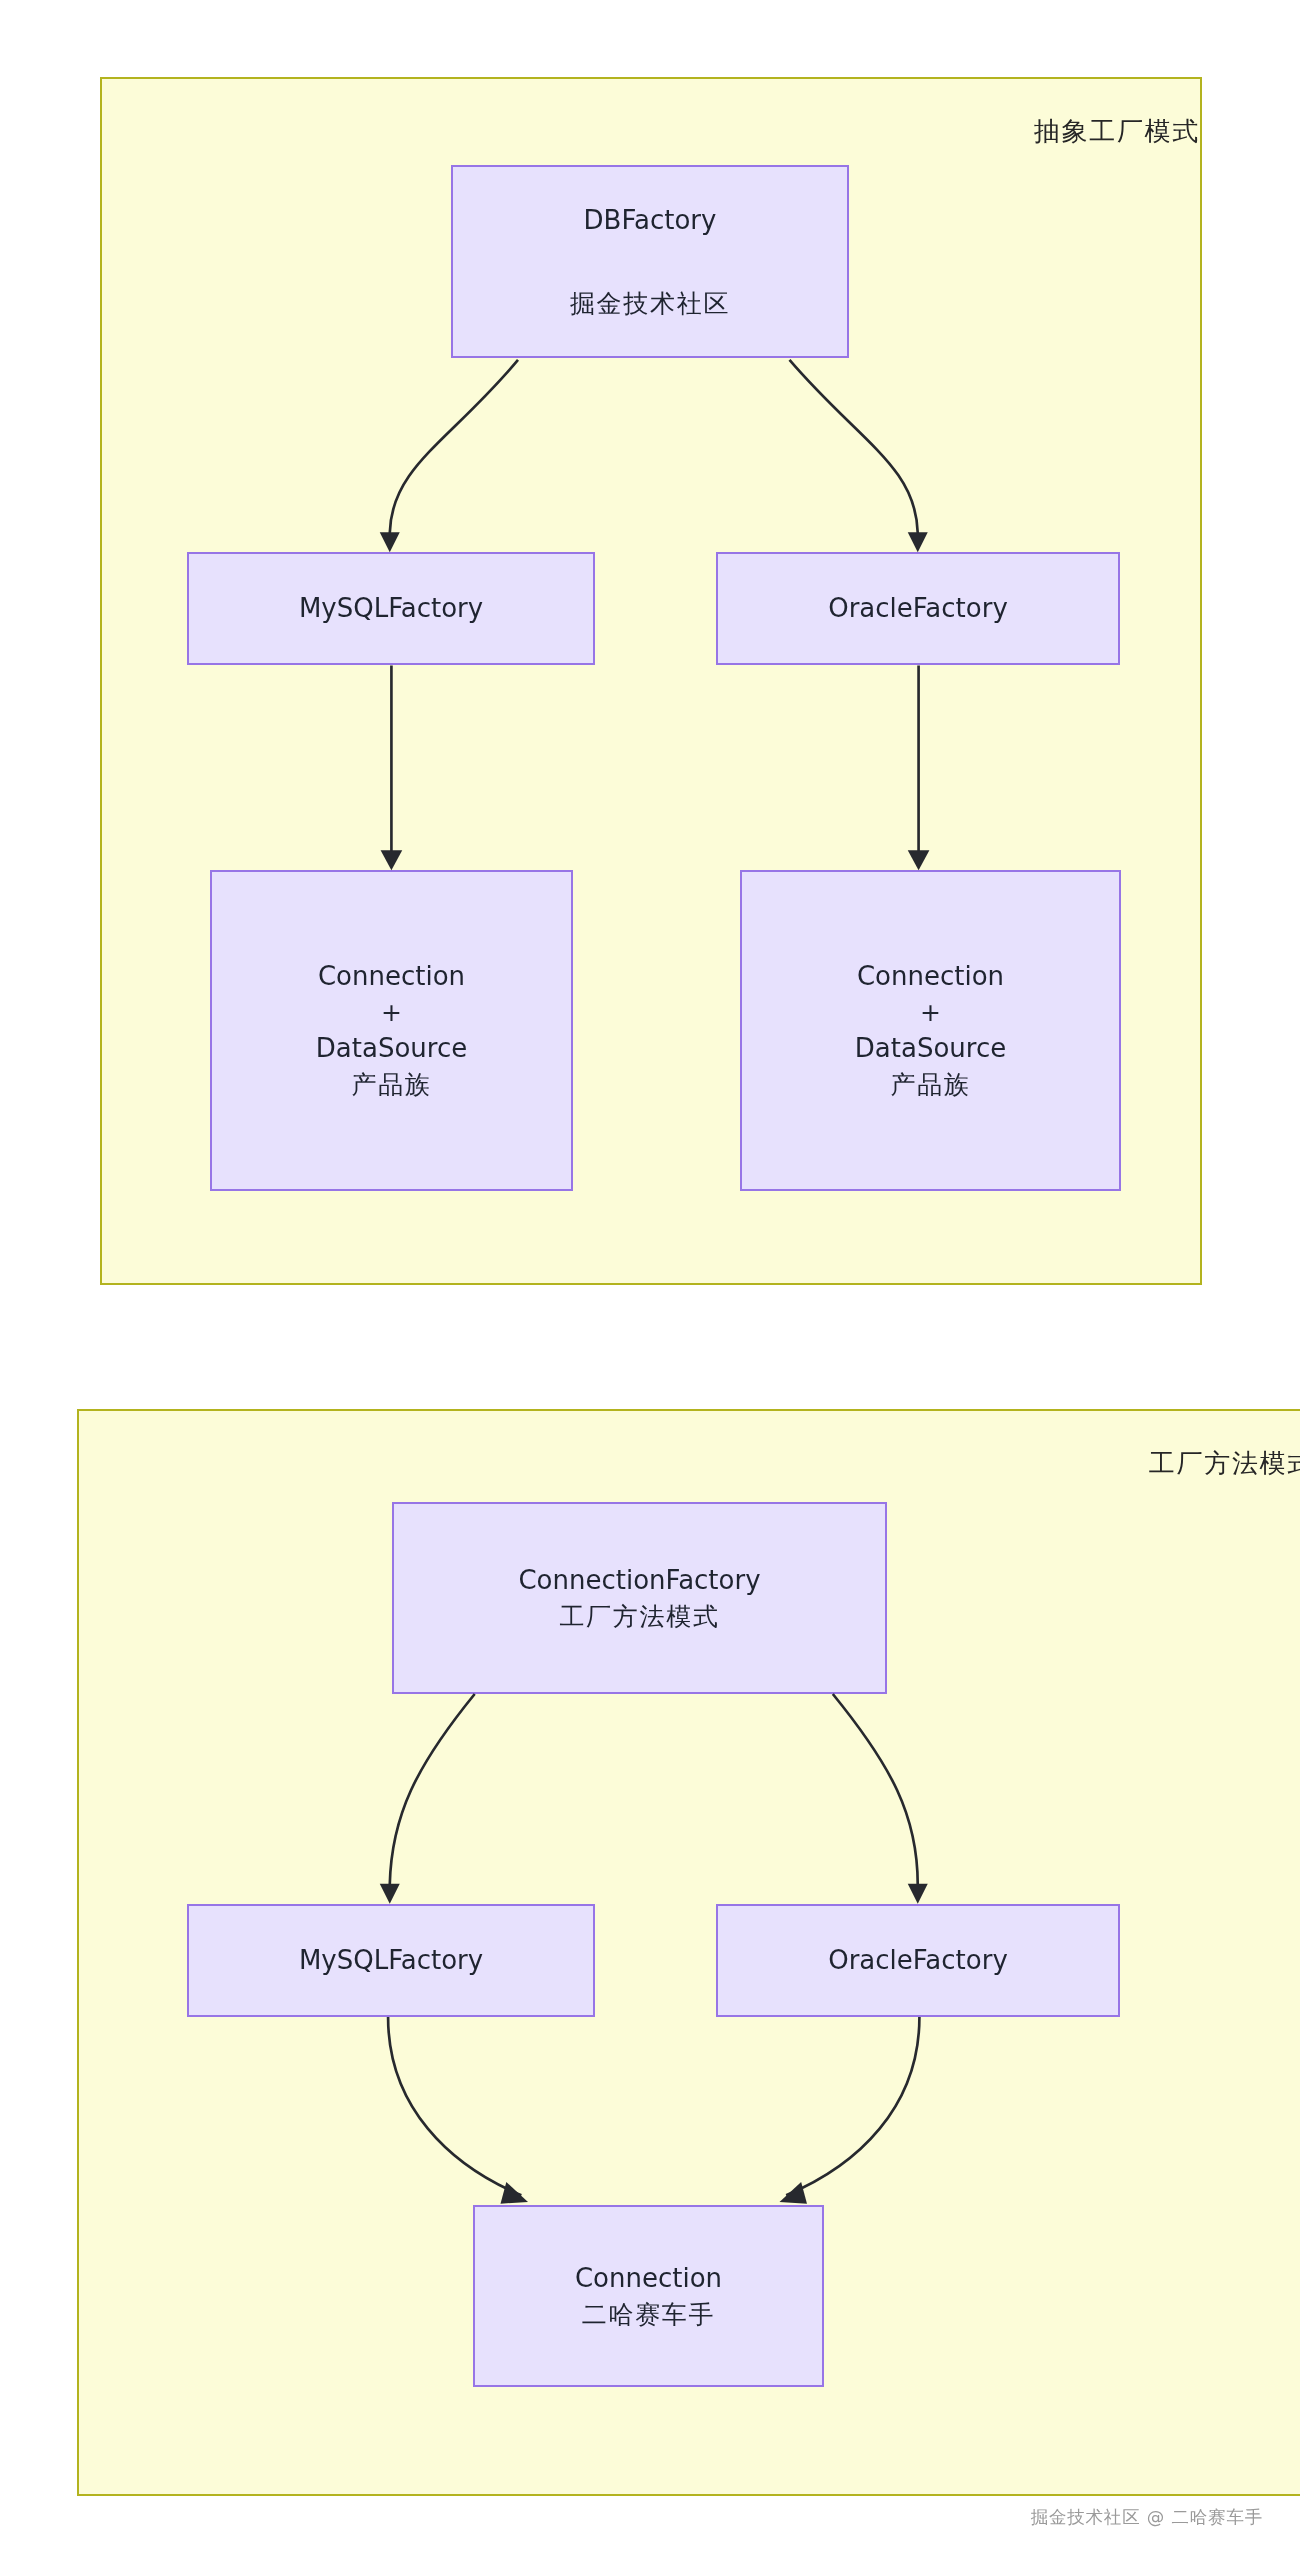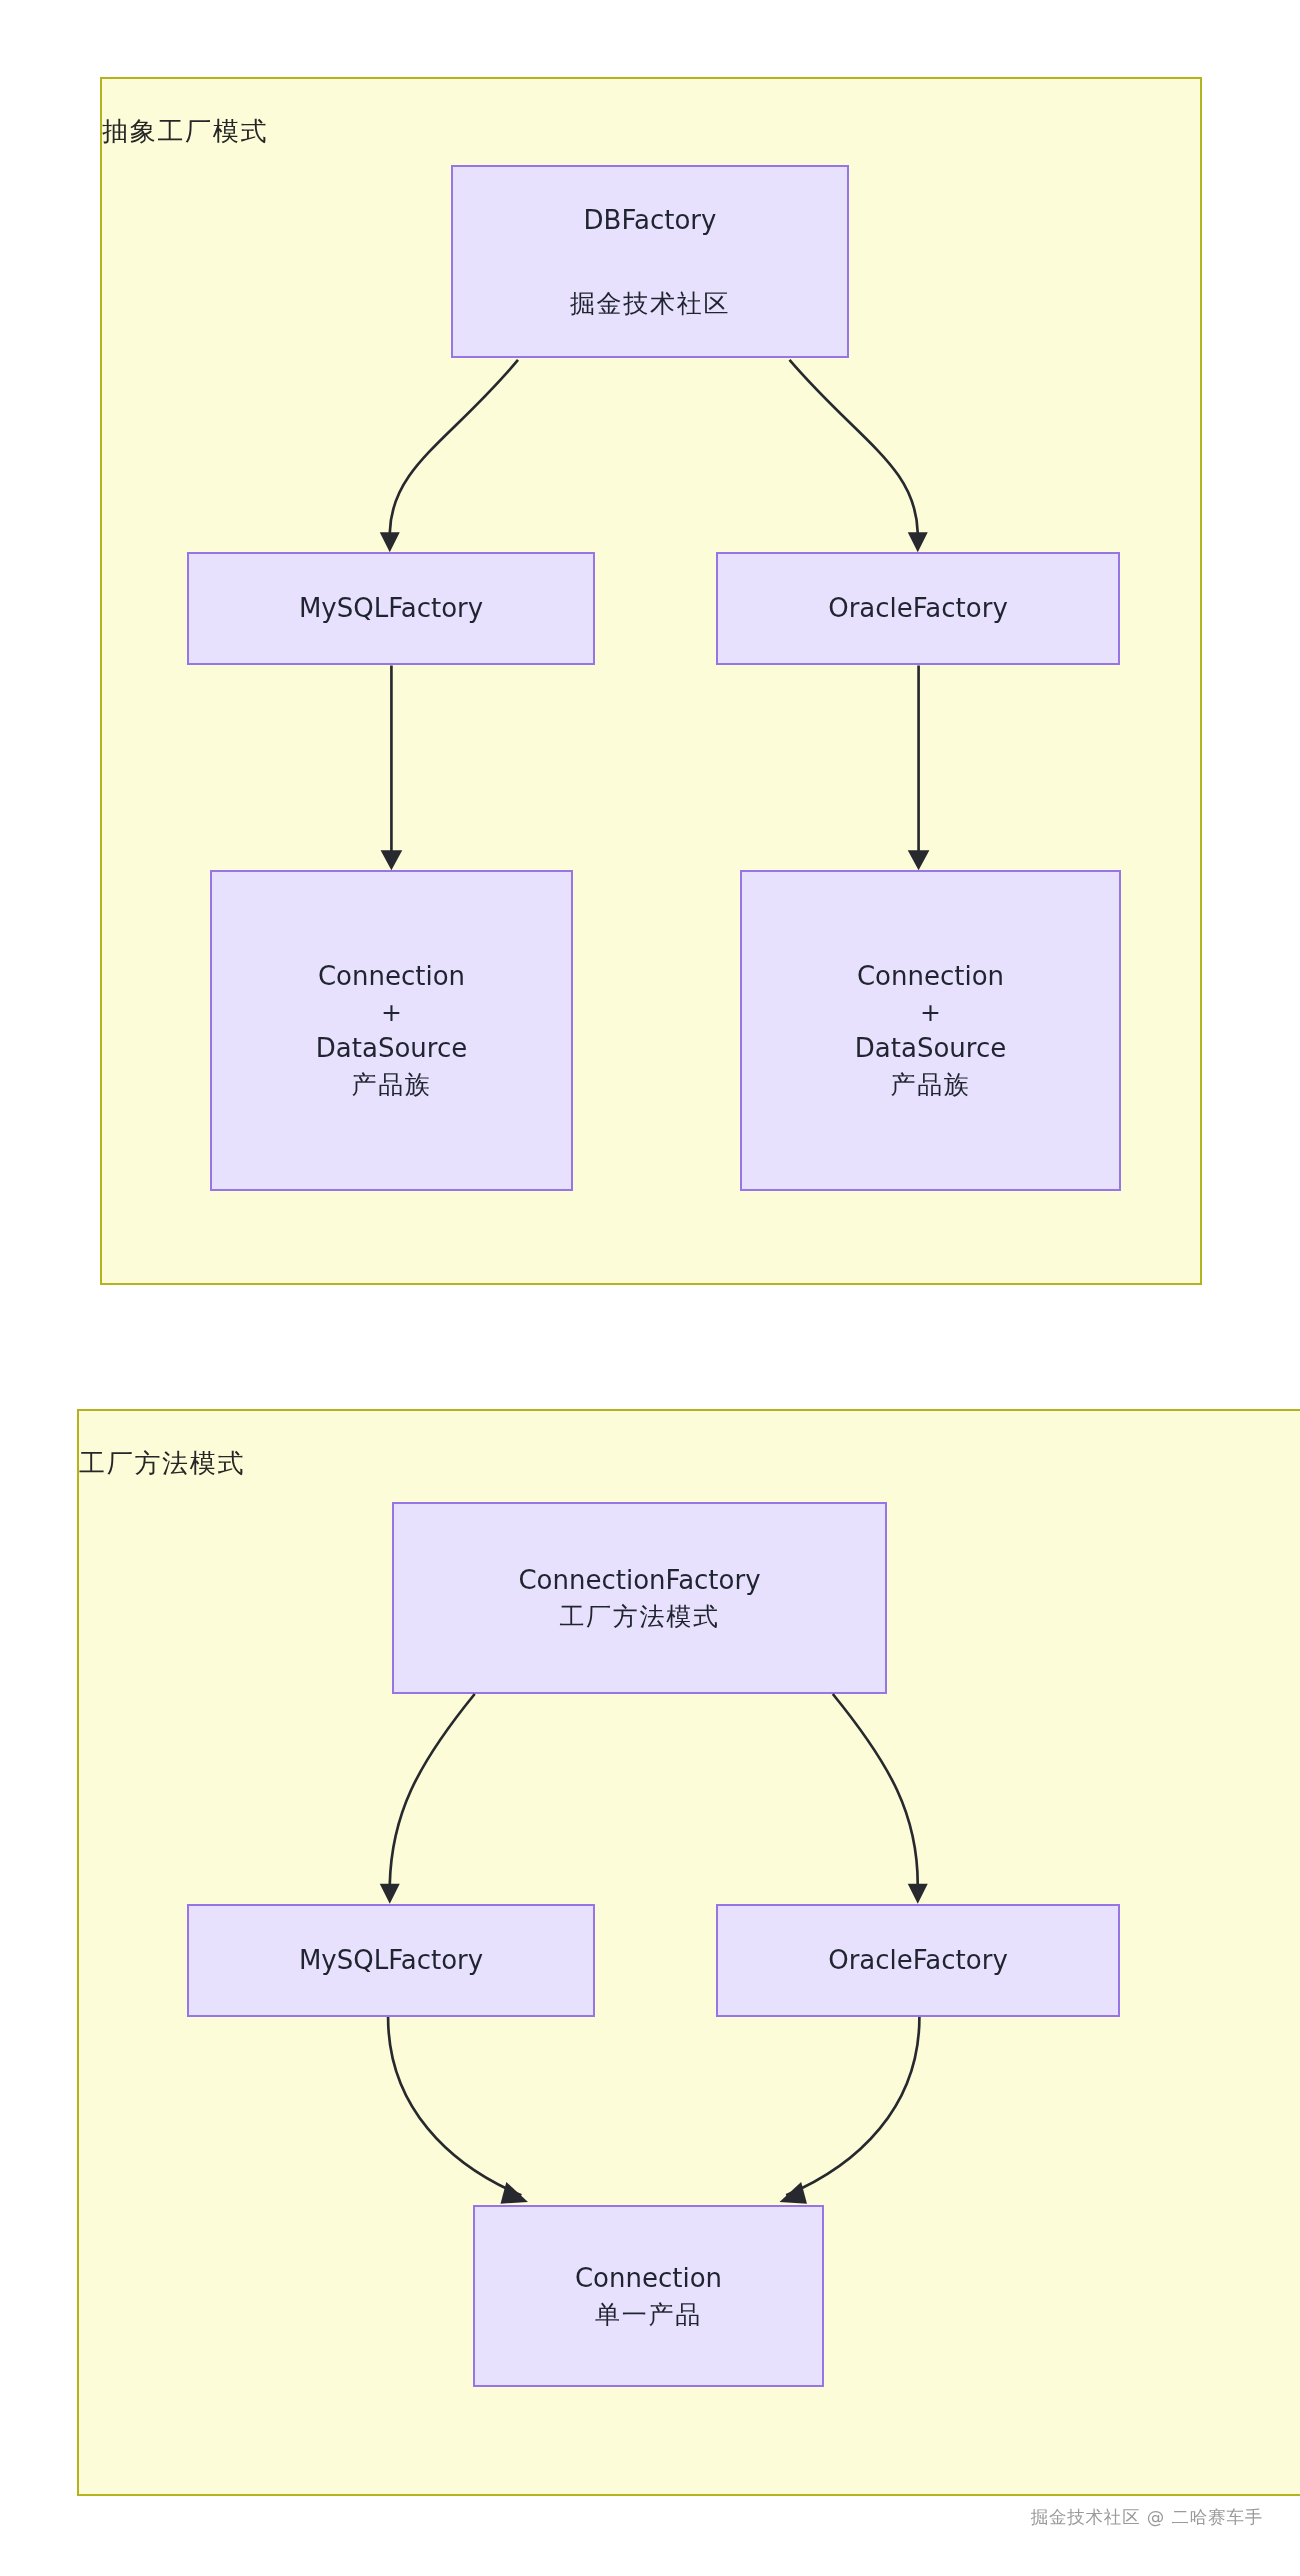--- a/index.html
+++ b/index.html
@@ -5,21 +5,21 @@
   html,body{margin:0;padding:0;background:#ffffff;}
   body{width:1300px;height:2576px;position:relative;
        font-family:"DejaVu Sans","Liberation Sans",sans-serif;
        -webkit-font-smoothing:antialiased;}
   .stage{position:absolute;inset:0;width:1300px;height:2576px;overflow:hidden;background:#fff;}
 
   .panel{position:absolute;background:#fcfcd8;border:2.5px solid #b3b31e;box-sizing:border-box;}
   #panel-abstract{left:100px;top:77px;width:1102px;height:1208px;}
   #panel-method{left:77px;top:1409px;width:1240px;height:1087px;}
 
-  .panel-title{position:absolute;left:0;right:0;text-align:left;
+  .panel-title{position:absolute;left:0;right:0;text-align:right;
                font-size:26px;color:#262626;letter-spacing:1.7px;white-space:nowrap;}
   #panel-abstract .panel-title{top:35px;}
   #panel-method .panel-title{top:35px;}
 
   .node{position:absolute;background:#e7e1fd;border:2.5px solid #9775e6;box-sizing:border-box;
         display:flex;flex-direction:column;align-items:center;justify-content:center;
         color:#1f2430;text-align:center;}
   .node .ln{display:block;line-height:1.42;white-space:nowrap;}
   .ln.en{font-size:26px;}
   .ln.cn{font-size:25px;letter-spacing:1.7px;}
@@ -81,21 +81,21 @@
   <div class="node" style="left:187px;top:1904px;width:408px;height:113px;">
     <span class="ln en">MySQLFactory</span>
   </div>
 
   <div class="node" style="left:716px;top:1904px;width:404px;height:113px;">
     <span class="ln en">OracleFactory</span>
   </div>
 
   <div class="node" style="left:473px;top:2205px;width:351px;height:182px;">
     <span class="ln en">Connection</span>
-    <span class="ln cn">单一产品</span>
+    <span class="ln cn">二哈赛车手</span>
   </div>
 
   <svg class="edges" viewBox="0 0 1561 3093">
 
     <g>
       <path class="edge" d="M 622 432 C 540 530 470 560 468 640"></path>
       <polygon class="arrowhead" points="456,639 480,639 468,663"></polygon>
     </g>
 
     <g>

